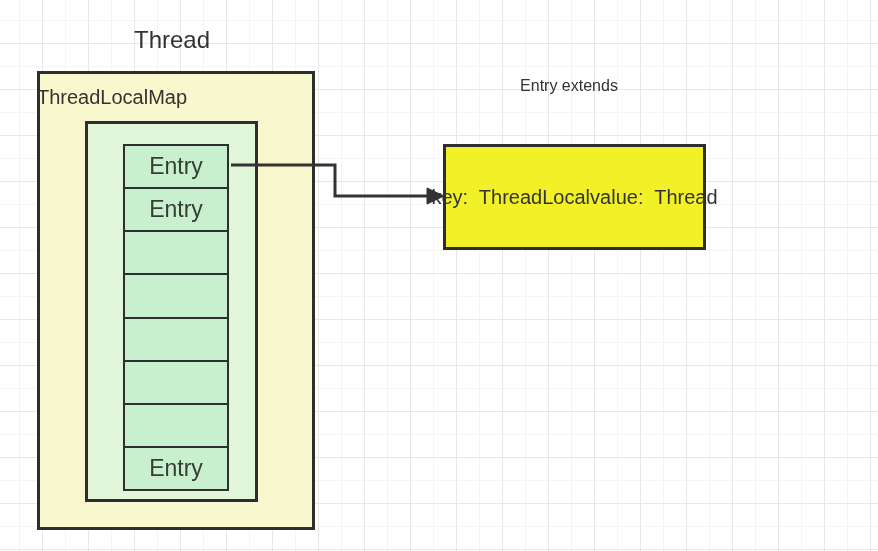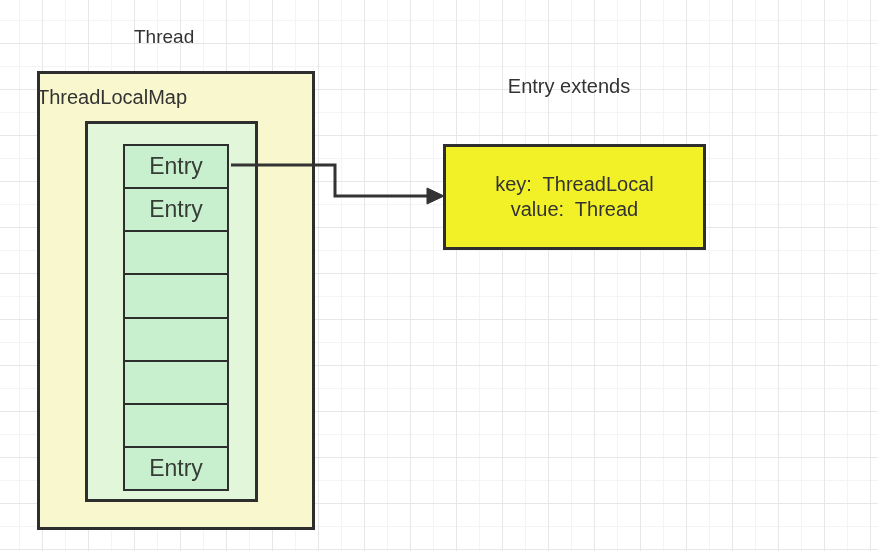--- a/index.html
+++ b/index.html
@@ -18,21 +18,21 @@
       linear-gradient(90deg, #f4f4f4 1px, transparent 1px);
     background-size: 46px 46px, 46px 46px, 23px 23px, 23px 23px;
     background-position: -4px -3px, -4px -3px, -4px -3px, -4px -3px;
     color: #333333;
   }
 
   .abs { position: absolute; }
 
   .thread-label {
     left: 134px; top: 26px;
-    font-size: 19px;
+    font-size: 24px;
     color: #333333;
     white-space: nowrap;
   }
 
   .outer-box {
     left: 37px; top: 71px;
     width: 278px; height: 459px;
     background: #f8f7cd;
     border: 3px solid #2e2e2e;
   }
@@ -75,33 +75,32 @@
   .arrow-svg {
     left: 0; top: 0;
     width: 878px; height: 551px;
     pointer-events: none;
   }
 
   .entry-note {
     left: 389px; top: 74px;
     width: 360px;
     text-align: center;
-    font-size: 20px;
+    font-size: 16px;
     line-height: 24px;
     color: #333333;
     white-space: nowrap;
   }
 
   .detail-box {
     left: 443px; top: 144px;
     width: 263px; height: 106px;
     background: #f2f127;
     border: 3px solid #2e2e2e;
     display: flex;
-    flex-direction: column;
     align-items: center;
     justify-content: center;
     font-size: 20px;
     line-height: 25px;
     color: #333333;
   }
   .detail-line { white-space: pre; }
 </style>
 </head>
 <body>

